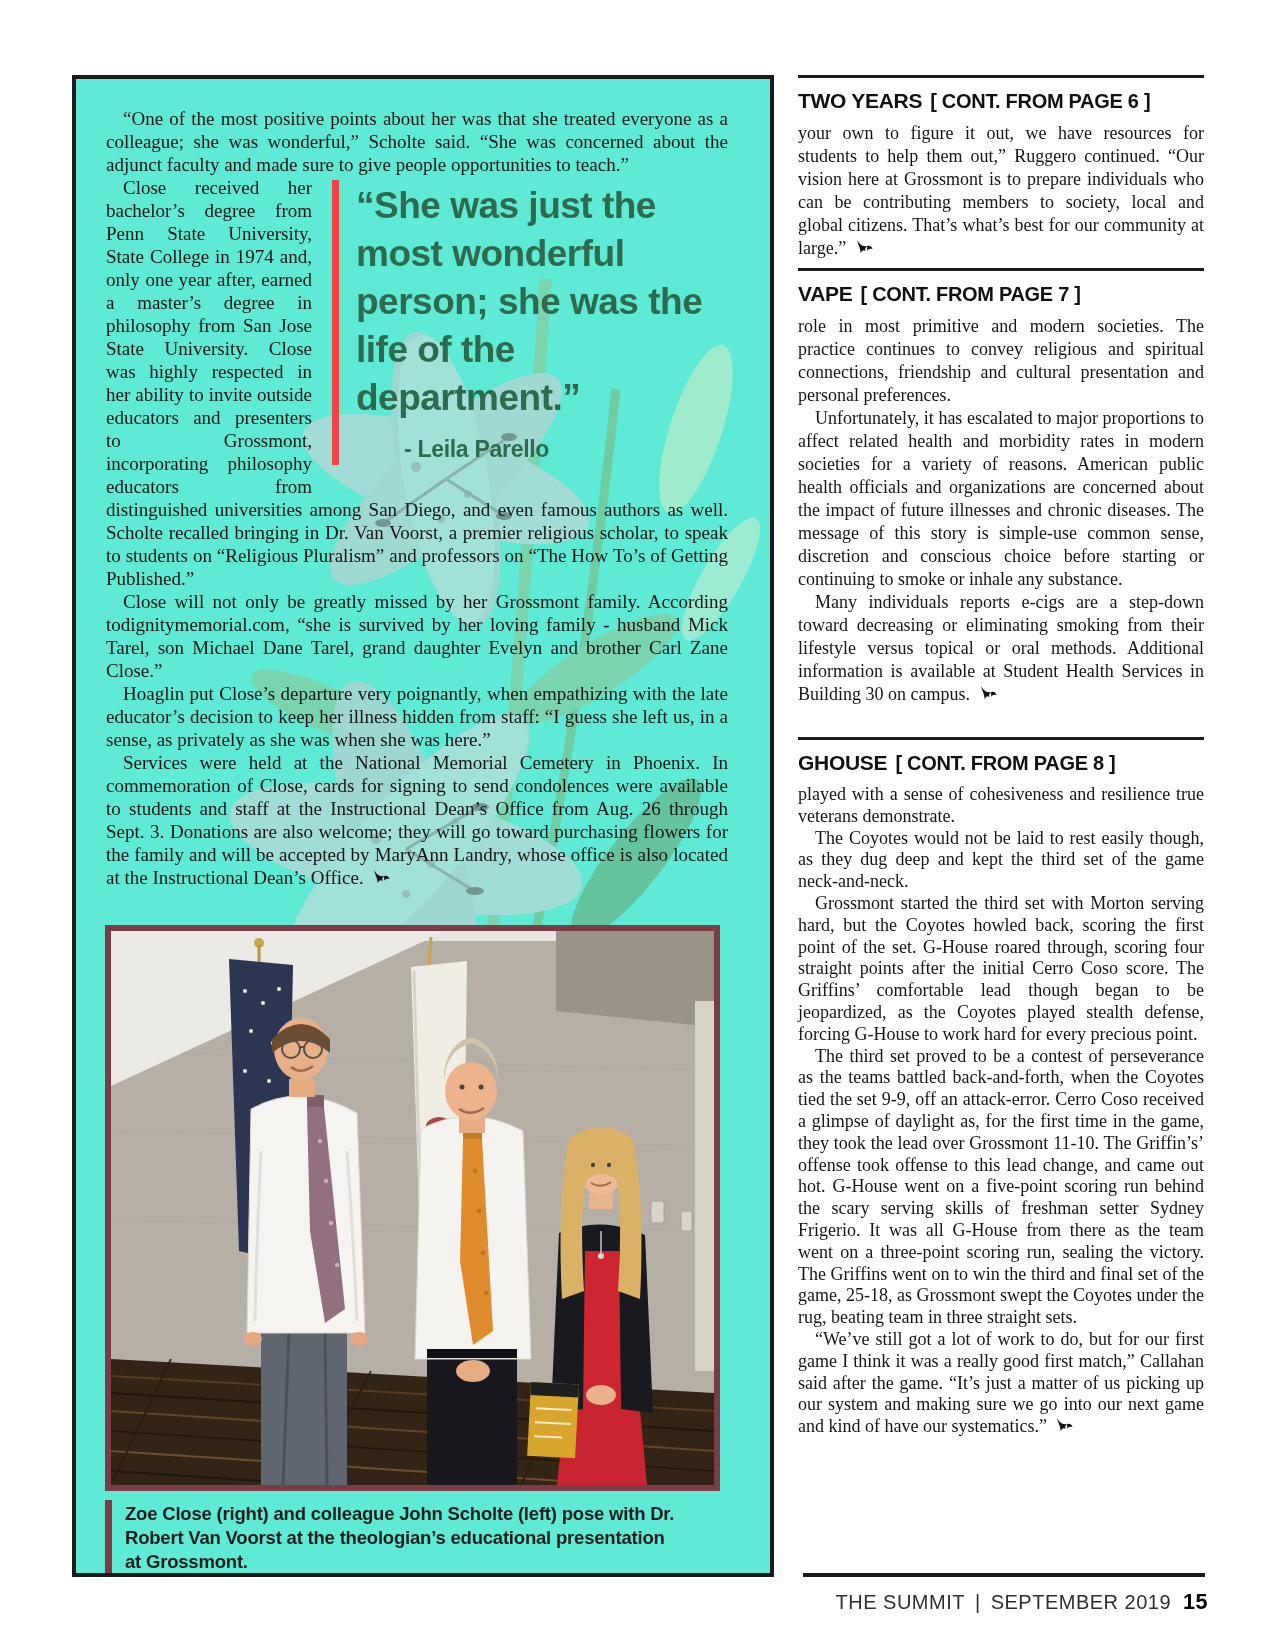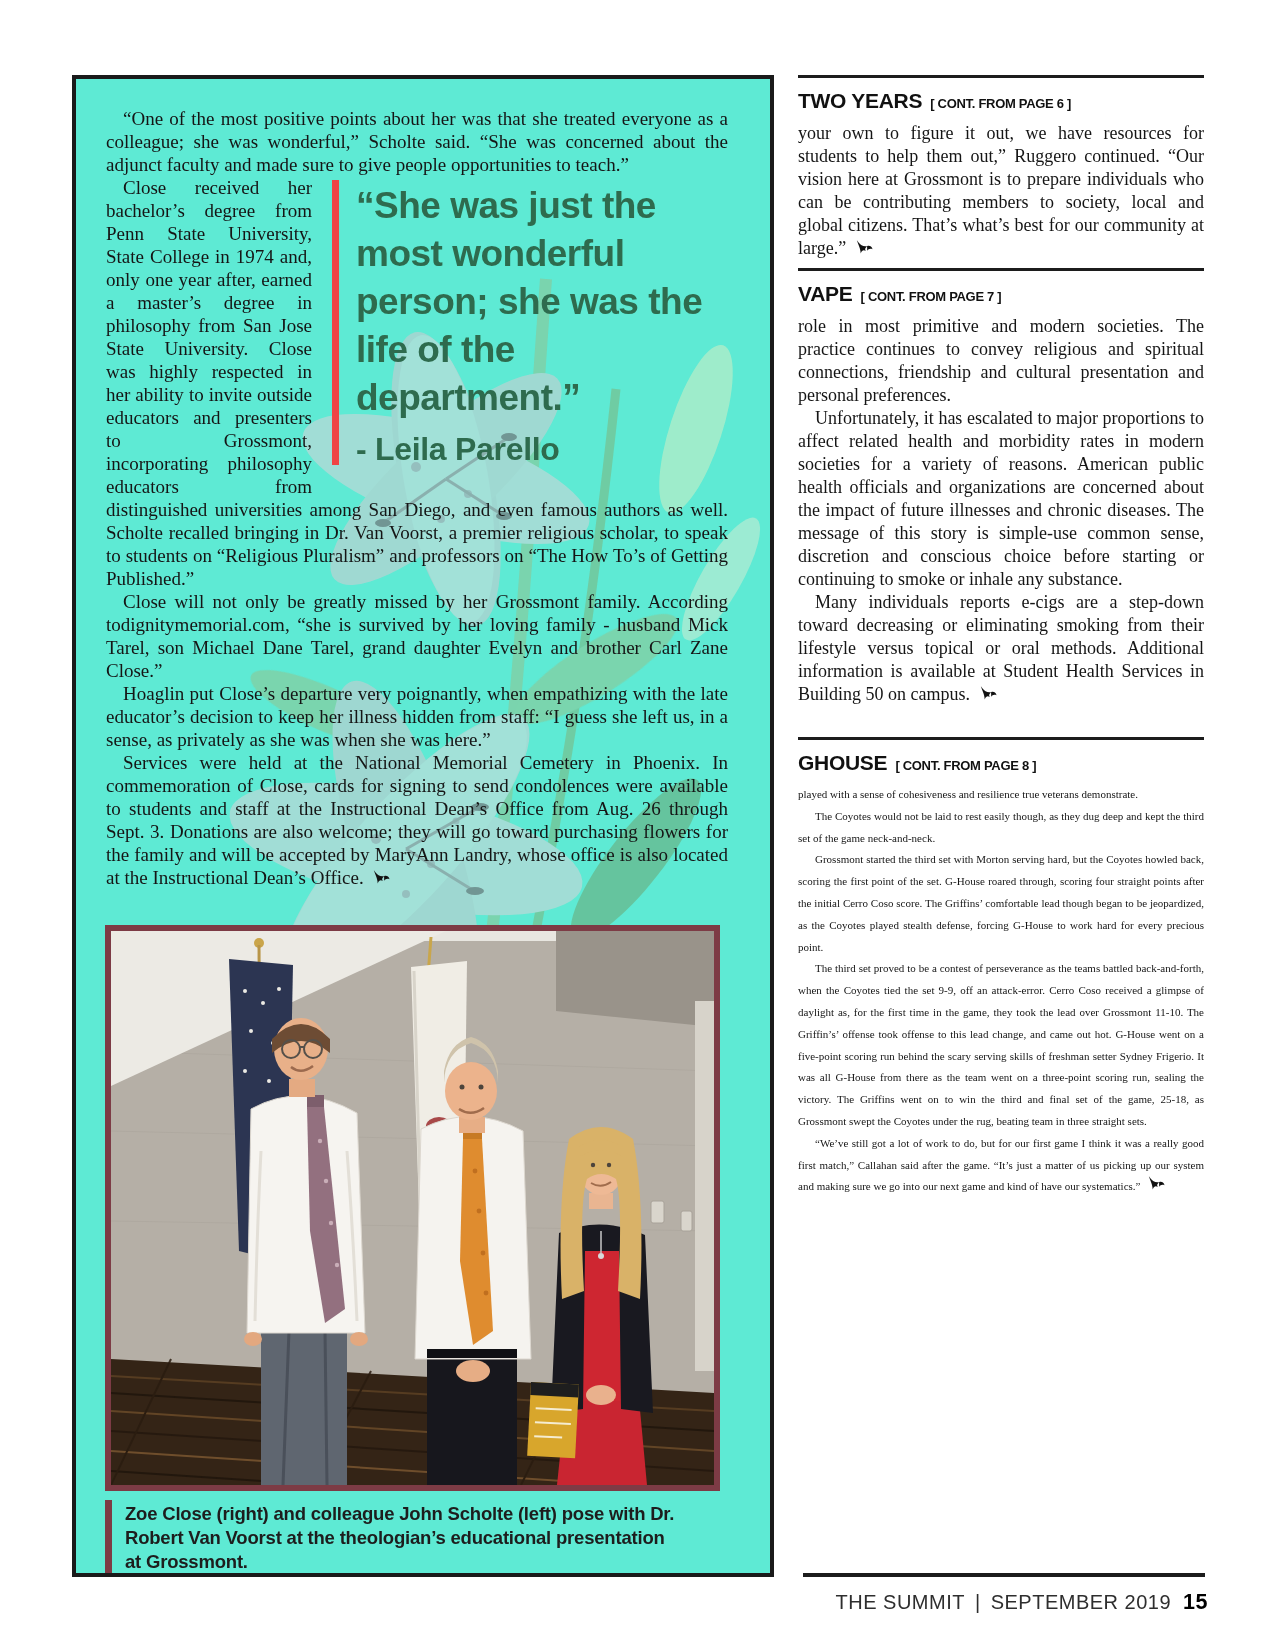--- a/index.html
+++ b/index.html
@@ -23,21 +23,21 @@
     float:right;width:372px;margin:4px 0 12px 20px;
     border-left:7px solid #ef4444;padding:2px 0 4px 17px;
     text-align:left;text-indent:0;
   }
   .pq-text{
     font-family:"Liberation Sans", sans-serif;font-weight:700;
     font-size:37px;line-height:48px;letter-spacing:-0.5px;color:#2e6b4e;
   }
   .pq-attr{
     font-family:"Liberation Sans", sans-serif;font-weight:700;
-    font-size:32px;color:#2e6b4e;margin-top:16px;letter-spacing:-0.3px;
+    font-size:23px;color:#2e6b4e;margin-top:16px;letter-spacing:-0.3px;margin-left:48px;
   }
   .bird{display:inline-block;width:17px;height:14px;margin-left:5px;vertical-align:baseline;}
   
   .photo-block{position:absolute;left:29px;top:846px;width:615px;z-index:1;}
   .photo-frame{
     width:603px;height:554px;border:6px solid #7d3b45;background:#b5afa6;overflow:hidden;
   }
   .caption{
     margin-top:9px;border-left:7px solid #7d3b45;padding:2px 0 18px 13px;
     font-family:"Liberation Sans", sans-serif;font-weight:700;
@@ -48,25 +48,25 @@
   .cont-sec{position:absolute;left:0;width:406px;}
   #sec-twoyears{top:0;}
   #sec-vape{top:193px;}
   #sec-ghouse{top:662px;}
   .rule{height:3px;background:#1c1c1c;}
   .sec-head{
     margin:11px 0 9px;font-family:"Liberation Sans", sans-serif;color:#111;
     letter-spacing:-0.3px;
   }
   .sec-head .slug{font-size:21px;font-weight:700;}
-  .sec-head .contlabel{font-size:13px;font-weight:700;margin-left:4px;}
+  .sec-head .contlabel{font-size:20px;font-weight:700;margin-left:4px;}
   .cont-body{font-size:18px;line-height:23px;text-align:justify;}
   .cont-body p{margin:0;}
   #sec-vape .cont-body{line-height:23px;}
-  #sec-ghouse .cont-body{font-size:11px;line-height:21.8px;}
+  #sec-ghouse .cont-body{font-size:18px;line-height:21.8px;}
   
   .footer-rule{position:absolute;left:803px;top:1573px;width:402px;height:4px;background:#1c1c1c;}
   .footer{
     position:absolute;left:650px;top:1590px;width:558px;text-align:right;
     font-family:"Liberation Sans", sans-serif;font-size:20px;color:#2e2e2e;letter-spacing:0.5px;
   }
   .footer .sep{margin:0 10px;color:#2e2e2e;}
   .footer .pagenum{font-weight:700;font-size:21.5px;color:#000;margin-left:12px;}
 </style>
 </head>
@@ -295,21 +295,21 @@
     <section class="cont-sec" id="sec-vape">
       <div class="rule"></div>
       <div class="sec-head">
         <span class="slug">VAPE</span>
         <span class="contlabel">[ CONT. FROM PAGE 7 ]</span>
       </div>
       <div class="cont-body">
         <p>role in most primitive and modern societies. The practice continues to convey religious and spiritual connections, friendship and cultural presentation and personal preferences.</p>
         <p class="indent">Unfortunately, it has escalated to major proportions to affect related health and morbidity rates in modern societies for a variety of reasons. American public health officials and organizations are concerned about the impact of future illnesses and chronic diseases. The message of this story is simple-use common sense, discretion and conscious choice before starting or continuing to smoke or inhale any substance.</p>
         <p class="indent">
-          <span>Many individuals reports e-cigs are a step-down toward decreasing or eliminating smoking from their lifestyle versus topical or oral methods. Additional information is available at Student Health Services in Building 50 on campus.</span>
+          <span>Many individuals reports e-cigs are a step-down toward decreasing or eliminating smoking from their lifestyle versus topical or oral methods. Additional information is available at Student Health Services in Building 30 on campus.</span>
           <svg class="bird" viewBox="0 0 20 16">
             <path fill="#111" d="M1,0 C5,6 9,8 13,7 C11,9 10,10 11.5,12.5 C8.5,11.5 7.5,11.5 5.5,15.5 C5.5,11.5 4,8 1,0 Z M13,7 C16,6 18.2,7.2 19.5,10.5 C16.5,9.3 14.5,10.2 13.2,12.4 Z"></path>
           </svg>
         </p>
       </div>
     </section>
 
     <section class="cont-sec" id="sec-ghouse">
       <div class="rule"></div>
       <div class="sec-head">

